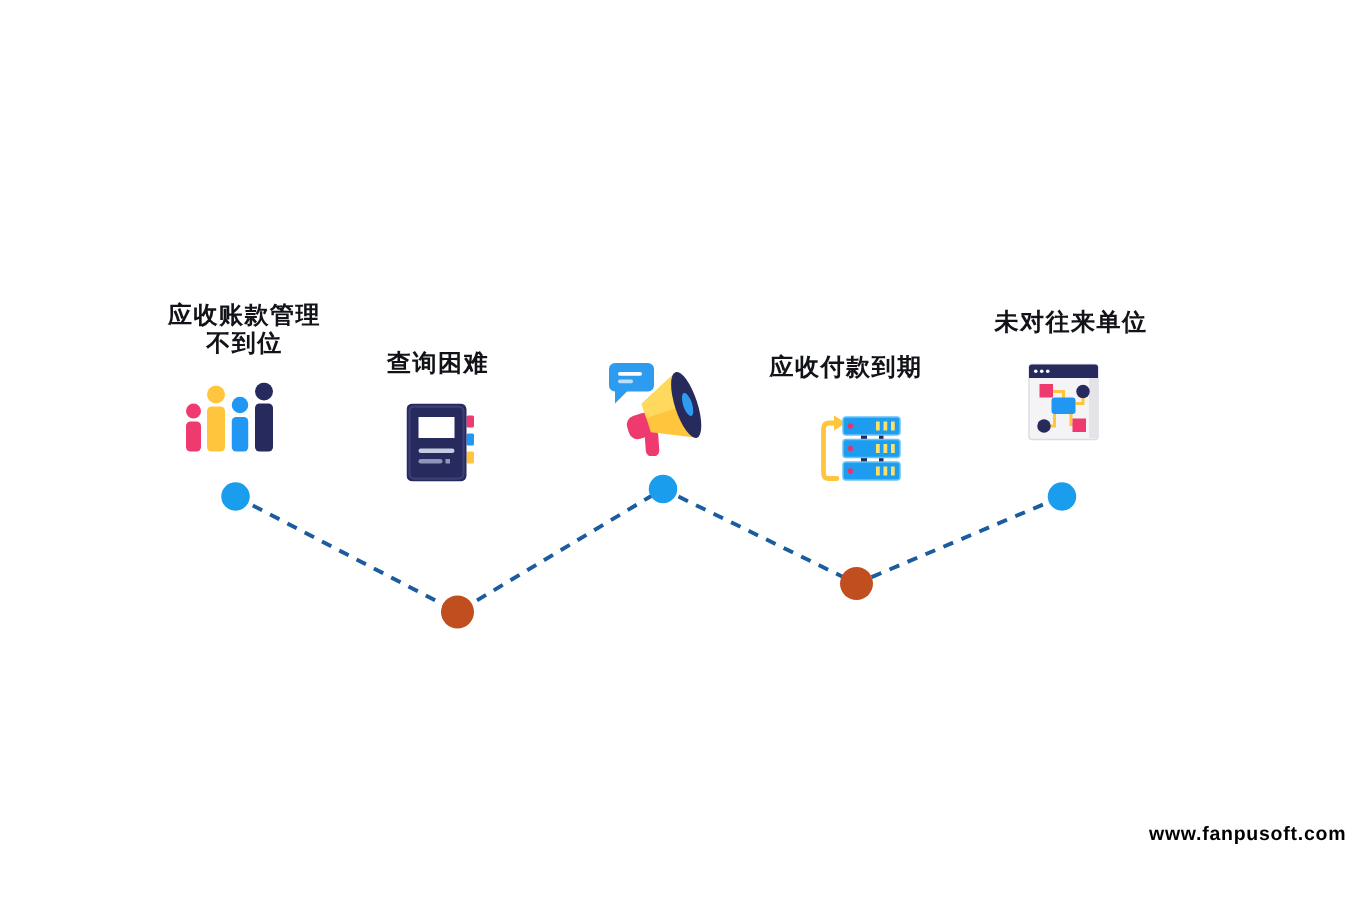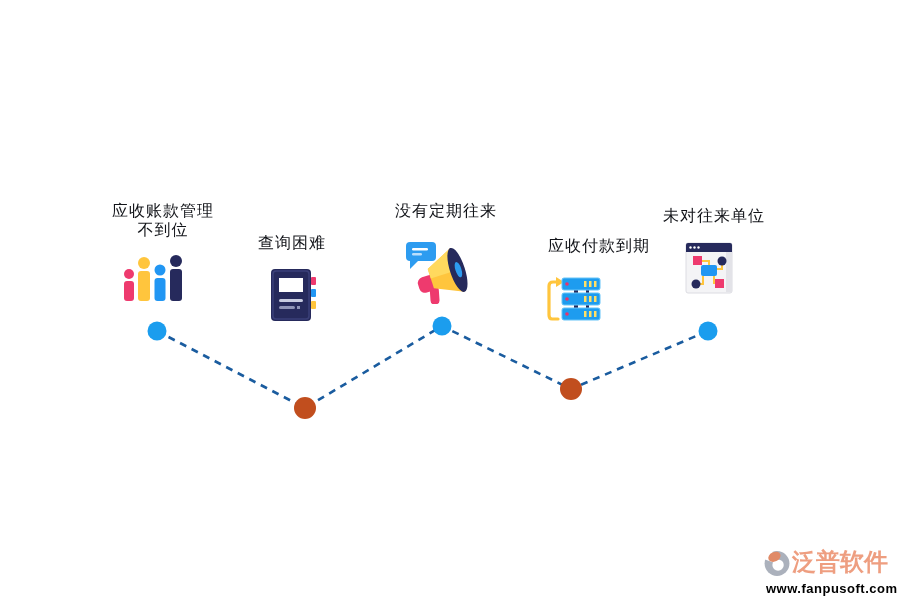--- a/index.html
+++ b/index.html
@@ -3,21 +3,21 @@
 <meta charset="utf-8">
 <style>
   html,body{margin:0;padding:0;background:#fff;}
   .canvas{
     position:relative;width:900px;height:600px;background:#ffffff;overflow:hidden;
     font-family:"Liberation Sans","DejaVu Sans",sans-serif;
   }
   .group{position:absolute;left:0;top:0;width:0;height:0;}
   .label{
     position:absolute;width:180px;text-align:center;
-    font-size:16px;font-weight:normal;color:#111318;line-height:19px;letter-spacing:1px;
+    font-size:16px;font-weight:bold;color:#111318;line-height:19px;letter-spacing:1px;
   }
   .icon{position:absolute;display:block;line-height:0;}
   .zigzag{position:absolute;left:0;top:0;}
   .watermark{position:absolute;left:762px;top:548px;width:132px;}
   .wm-row{display:flex;align-items:flex-start;}
   .wm-mark{flex:0 0 auto;margin-right:1px;}
   .wm-brand{font-size:24px;font-weight:bold;color:#EE9E80;letter-spacing:0px;line-height:28px;white-space:nowrap;}
   .wm-url{font-size:13px;font-weight:bold;color:#000000;letter-spacing:0.5px;margin-top:0px;margin-left:4px;white-space:nowrap;}
 </style>
 </head>
@@ -68,42 +68,41 @@
         <rect x="8" y="9" width="24" height="14" fill="#ffffff"></rect>
         <rect x="8" y="30" width="24" height="3" rx="1.5" fill="#C7CBE0"></rect>
         <rect x="8" y="37" width="16" height="3" rx="1.5" fill="#8F94B8"></rect>
         <rect x="26" y="37" width="3" height="3" fill="#8F94B8"></rect>
       </svg>
     </span>
   </div>
 
   <div class="group">
     <div class="label" style="left:356px;top:201px;">
-      <div>没有定期往来</div>
     </div>
     <span class="icon" style="left:402px;top:242px;">
       <svg width="76" height="62" viewBox="0 0 76 62">
         <g transform="rotate(-18 44 38)">
           <rect x="24" y="40" width="9" height="18" rx="4" fill="#EE3A6E" transform="rotate(14 28 49)"></rect>
           <rect x="16" y="28" width="18" height="16" rx="6" fill="#EE3A6E"></rect>
           <path d="M30,22 L58,9 L58,55 L30,42 Z" fill="#FFC53D"></path>
           <path d="M30,22 L58,9 L58,32 L30,32 Z" fill="#FFD95E"></path>
           <ellipse cx="58" cy="32" rx="7.5" ry="23" fill="#262A5C"></ellipse>
           <ellipse cx="59" cy="32" rx="3" ry="8" fill="#2D9CF0"></ellipse>
         </g>
         <rect x="4" y="0" width="30" height="19" rx="4" fill="#2D9CF0"></rect>
         <polygon points="8,17 18,17 8,27" fill="#2D9CF0"></polygon>
         <rect x="10" y="6" width="16" height="2.5" rx="1.2" fill="#ffffff"></rect>
         <rect x="10" y="11" width="10" height="2.5" rx="1.2" fill="#BBDEFB"></rect>
       </svg>
     </span>
   </div>
 
   <div class="group">
-    <div class="label" style="left:509px;top:236px;">
+    <div class="label" style="left:474px;top:236px;">
       <div>应收付款到期</div>
     </div>
     <span class="icon" style="left:538px;top:275px;">
       <svg width="64" height="48" viewBox="0 0 64 48">
         <path d="M20,44 L14,44 Q11,44 11,40 L11,11 Q11,7 15,7 L18,7" fill="none" stroke="#FFC53D" stroke-width="3.2" stroke-linecap="round"></path>
         <polygon points="18,2 26,7 18,12" fill="#FFC53D"></polygon>
         <rect x="36" y="14" width="4" height="6" fill="#262A5C"></rect>
         <rect x="48" y="14" width="3" height="6" fill="#262A5C"></rect>
         <rect x="36" y="29" width="4" height="6" fill="#262A5C"></rect>
         <rect x="48" y="29" width="3" height="6" fill="#262A5C"></rect>
@@ -153,27 +152,16 @@
         <rect x="8" y="14" width="9" height="9" fill="#EE3A6E"></rect>
         <circle cx="37" cy="19" r="4.5" fill="#262A5C"></circle>
         <circle cx="11" cy="42" r="4.5" fill="#262A5C"></circle>
         <rect x="30" y="37" width="9" height="9" fill="#EE3A6E"></rect>
         <rect x="16" y="23" width="16" height="11" rx="2" fill="#2196F3"></rect>
       </svg>
     </span>
   </div>
 
   <div class="watermark">
-    <div class="wm-row">
-      <span class="wm-mark">
-        <svg width="29" height="29" viewBox="0 0 28 28">
-          <circle cx="14.5" cy="15" r="12" fill="#ABB1BC"></circle>
-          <circle cx="15.5" cy="16.5" r="5.5" fill="#ffffff"></circle>
-          <polygon points="14,15 -3,9 7,-5" fill="#ffffff"></polygon>
-          <ellipse cx="12" cy="8.5" rx="6.2" ry="4.6" fill="#E08A67" transform="rotate(-25 12 8.5)"></ellipse>
-        </svg>
-      </span>
-      <span class="wm-brand">泛普软件</span>
-    </div>
     <div class="wm-url">www.fanpusoft.com</div>
   </div>
 
 </div>
 
 </body></html>

